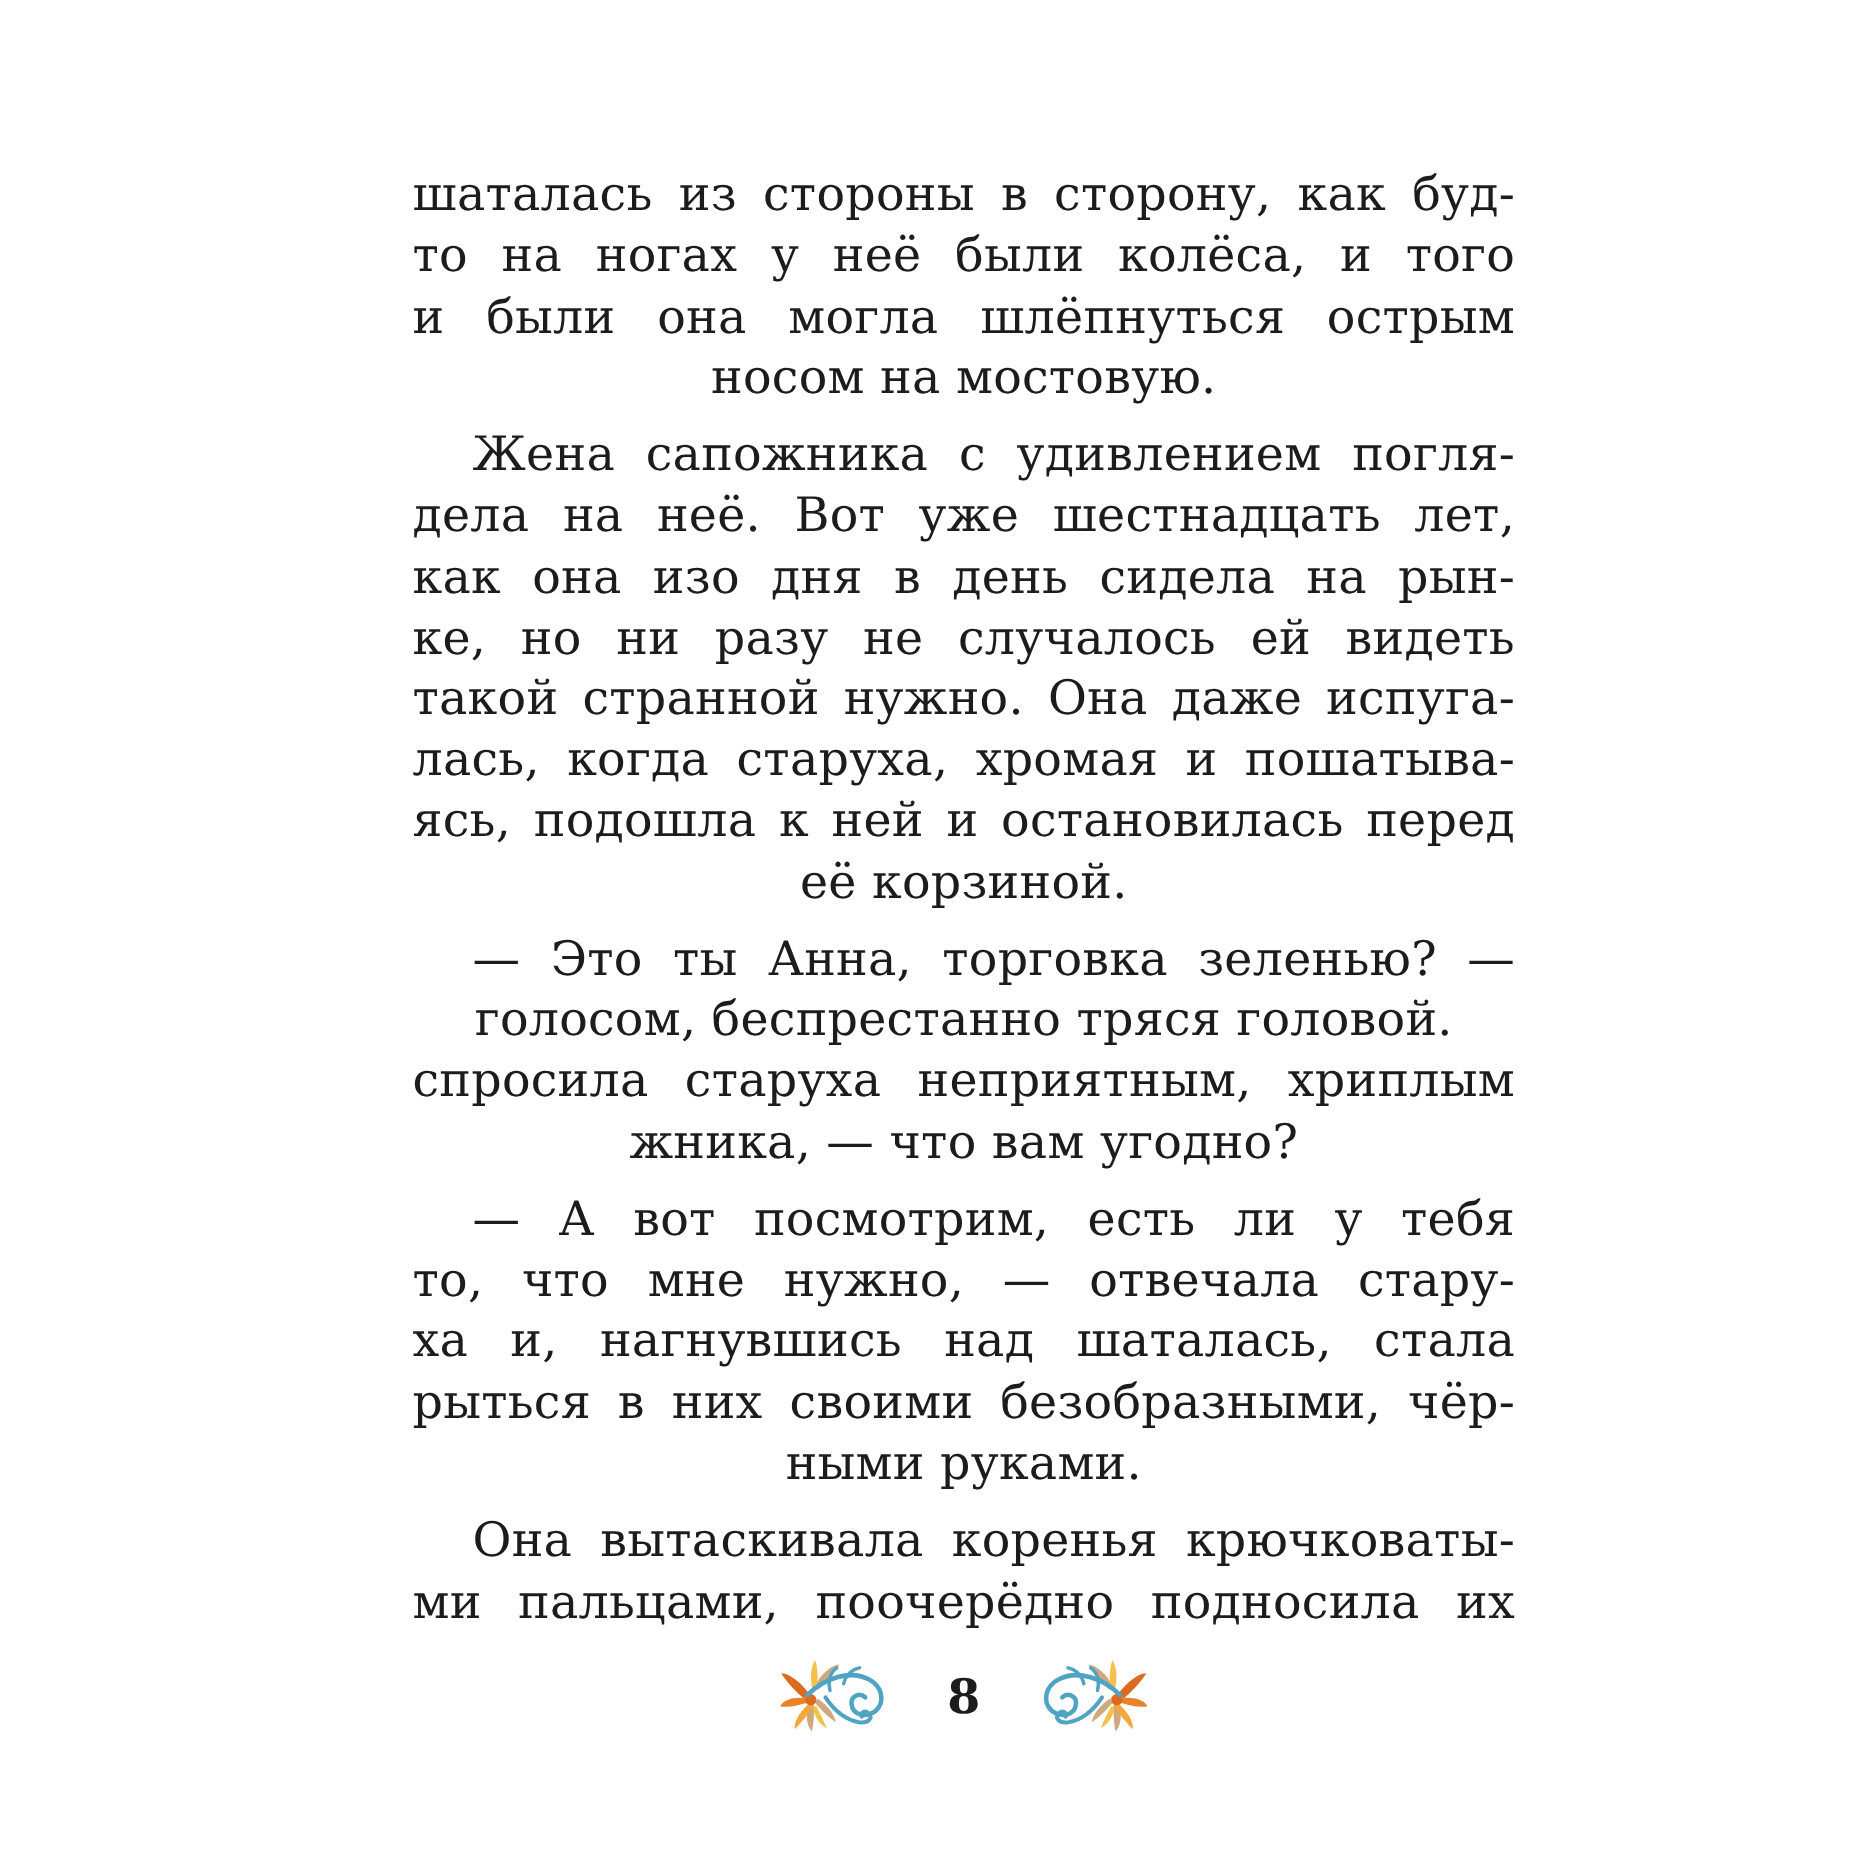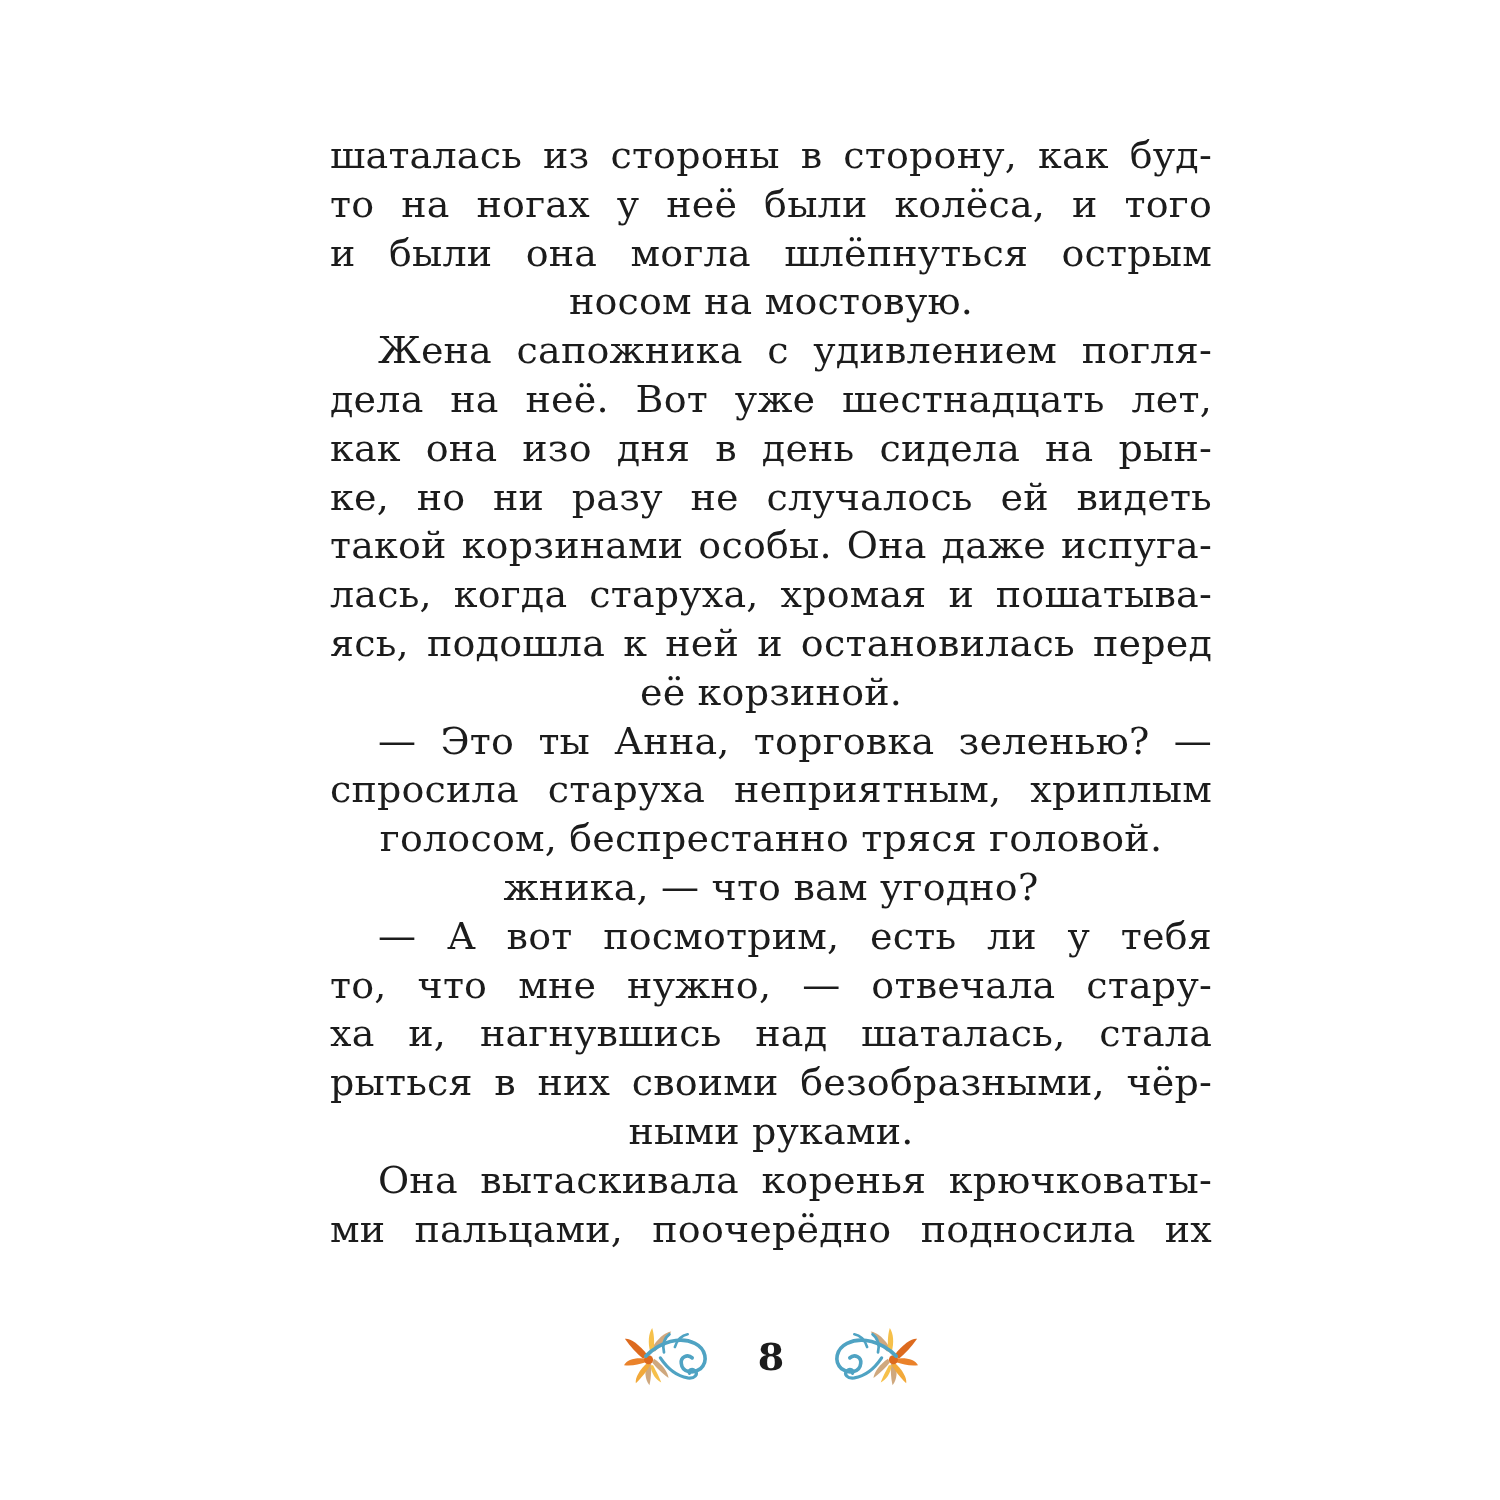--- a/index.html
+++ b/index.html
@@ -30,20 +30,21 @@
     text-align: center;
     white-space: normal;
     overflow: visible;
   }
   .line.just {
     text-align: justify;
     text-align-last: justify;
   }
   .line.ind {
     text-indent: 48px;
+    margin-top: 13px;
   }
   .footer-row {
     position: absolute;
     left: 330px;
     top: 1322px;
     width: 882px;
     height: 70px;
     display: flex;
     align-items: center;
     justify-content: center;
@@ -70,27 +71,27 @@
 
   <div class="text-block">
       <div class="line just">шаталась из стороны в сторону, как буд-</div>
       <div class="line just">то на ногах у неё были колёса, и того</div>
       <div class="line just">и были она могла шлёпнуться острым</div>
       <div class="line">носом на мостовую.</div>
       <div class="line just ind">Жена сапожника с удивлением погля-</div>
       <div class="line just">дела на неё. Вот уже шестнадцать лет,</div>
       <div class="line just">как она изо дня в день сидела на рын-</div>
       <div class="line just">ке, но ни разу не случалось ей видеть</div>
-      <div class="line just">такой корзинами особы. Она даже испуга-</div>
+      <div class="line just">такой странной нужно. Она даже испуга-</div>
       <div class="line just">лась, когда старуха, хромая и пошатыва-</div>
       <div class="line just">ясь, подошла к ней и остановилась перед</div>
       <div class="line">её корзиной.</div>
       <div class="line just ind">— Это ты Анна, торговка зеленью? —</div>
+      <div class="line">голосом, беспрестанно тряся головой.</div>
       <div class="line just">спросила старуха неприятным, хриплым</div>
-      <div class="line">голосом, беспрестанно тряся головой.</div>
       <div class="line">жника, — что вам угодно?</div>
       <div class="line just ind">— А вот посмотрим, есть ли у тебя</div>
       <div class="line just">то, что мне нужно, — отвечала стару-</div>
       <div class="line just">ха и, нагнувшись над шаталась, стала</div>
       <div class="line just">рыться в них своими безобразными, чёр-</div>
       <div class="line">ными руками.</div>
       <div class="line just ind">Она вытаскивала коренья крючковаты-</div>
       <div class="line just">ми пальцами, поочерёдно подносила их</div>
     </div>
 

